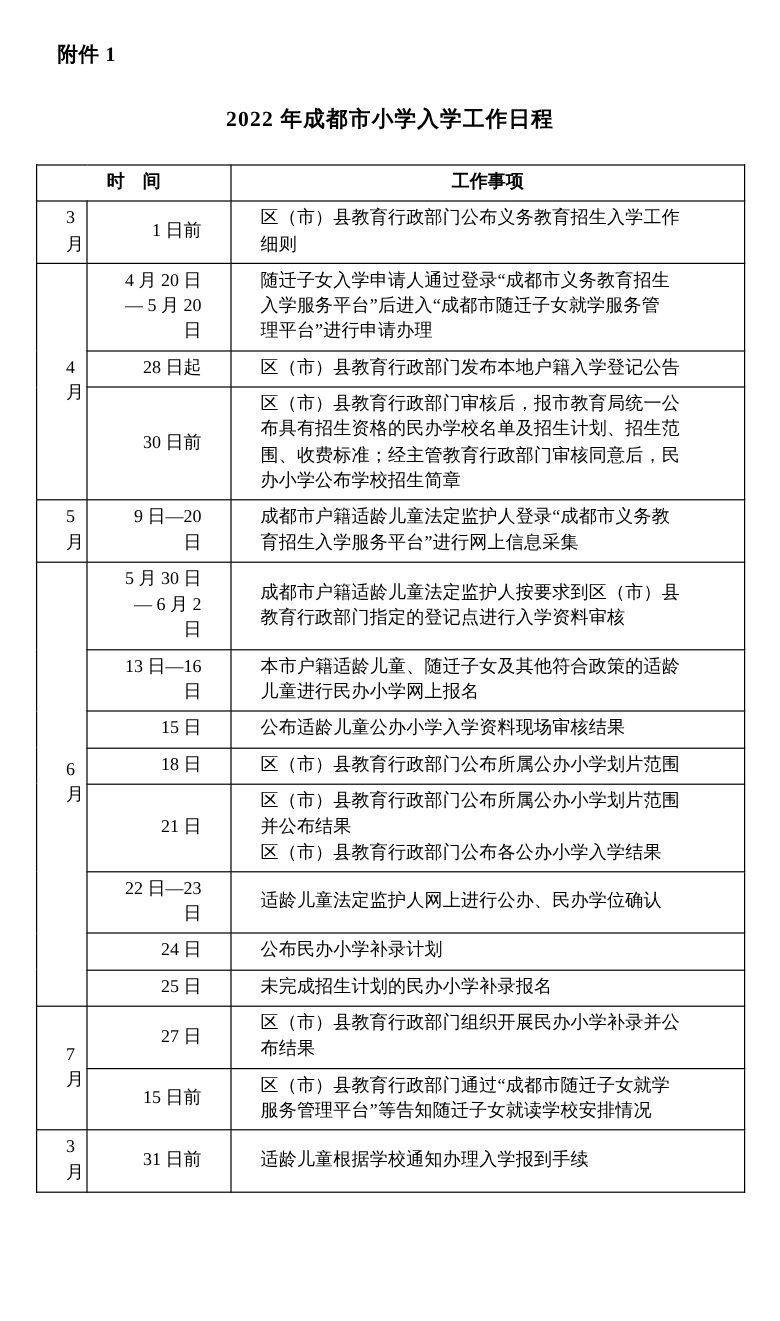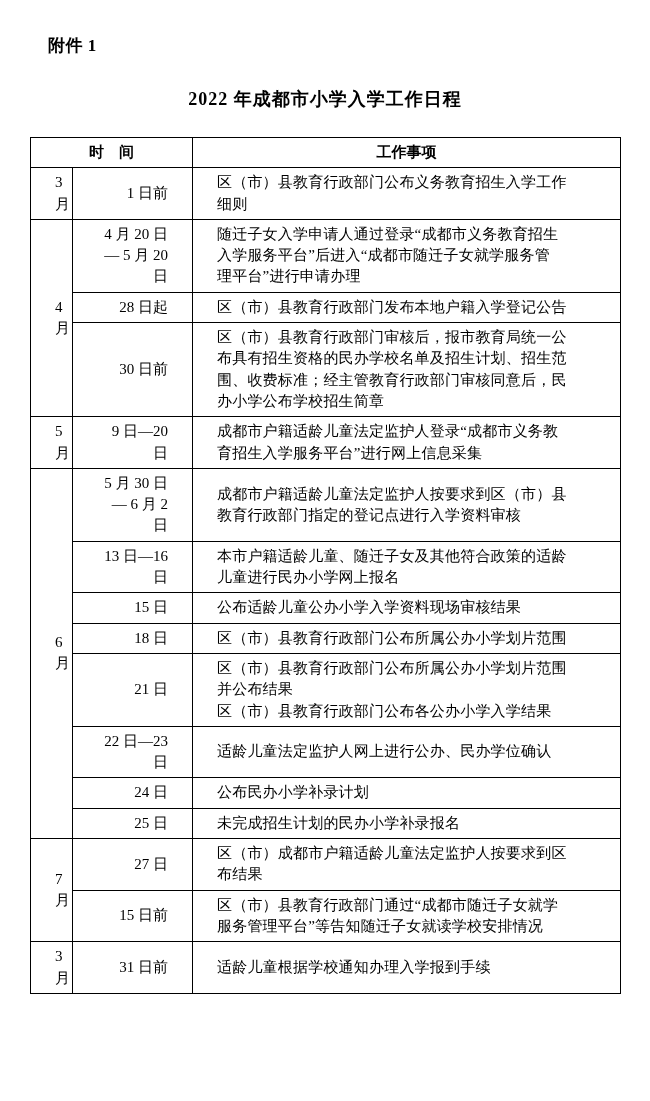--- a/index.html
+++ b/index.html
@@ -208,21 +208,21 @@
         <td class="day">25 日</td>
         <td class="item">
           <span class="line">未完成招生计划的民办小学补录报名</span>
         </td>
       </tr>
 
       <tr>
         <td class="month" rowspan="2">7 月</td>
         <td class="day">27 日</td>
         <td class="item">
-          <span class="line">区（市）成都市户籍适龄儿童法定监护人按要求到区</span>
+          <span class="line">区（市）县教育行政部门组织开展民办小学补录并公</span>
           <span class="line">布结果</span>
         </td>
       </tr>
 
       <tr>
         <td class="day">15 日前</td>
         <td class="item">
           <span class="line">区（市）县教育行政部门通过“成都市随迁子女就学</span>
           <span class="line">服务管理平台”等告知随迁子女就读学校安排情况</span>
         </td>

